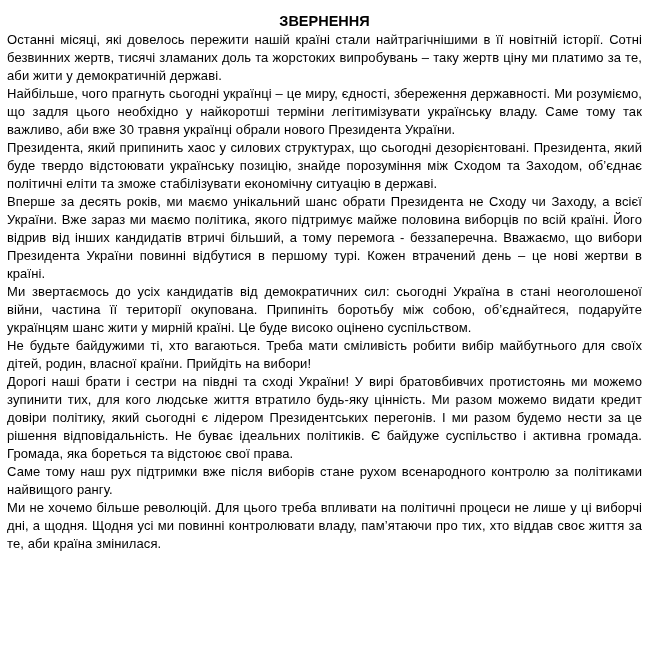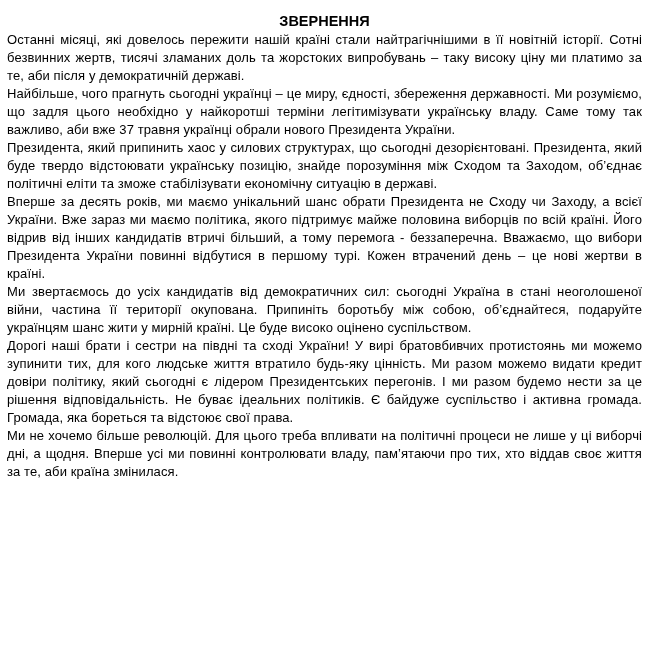--- a/index.html
+++ b/index.html
@@ -37,21 +37,23 @@
     color: #000000;
     letter-spacing: 0.1px;
   }
 </style>
 </head>
 <body>
 
 <div class="page">
   <h1 class="doc-title">ЗВЕРНЕННЯ</h1>
   <div class="doc-body">
-    <p>Останні місяці, які довелось пережити нашій країні стали найтрагічнішими в її новітній історії. Сотні безвинних жертв, тисячі зламаних доль та жорстоких випробувань – таку високу ціну ми платимо за те, аби після у демократичній державі.</p>
-    <p>Найбільше, чого прагнуть сьогодні українці – це миру, єдності, збереження державності. Ми розуміємо, що задля цього необхідно у найкоротші терміни легітимізувати українську владу. Саме тому так важливо, аби вже 37 травня українці обрали нового Президента України.</p>
+    <p>Останні місяці, які довелось пережити нашій країні стали найтрагічнішими в її новітній історії. Сотні безвинних жертв, тисячі зламаних доль та жорстоких випробувань – таку жертв ціну ми платимо за те, аби жити у демократичній державі.</p>
+    <p>Найбільше, чого прагнуть сьогодні українці – це миру, єдності, збереження державності. Ми розуміємо, що задля цього необхідно у найкоротші терміни легітимізувати українську владу. Саме тому так важливо, аби вже 30 травня українці обрали нового Президента України.</p>
     <p>Президента, який припинить хаос у силових структурах, що сьогодні дезорієнтовані. Президента, який буде твердо відстоювати українську позицію, знайде порозуміння між Сходом та Заходом, об’єднає політичні еліти та зможе стабілізувати економічну ситуацію в державі.</p>
     <p>Вперше за десять років, ми маємо унікальний шанс обрати Президента не Сходу чи Заходу, а всієї України. Вже зараз ми маємо політика, якого підтримує майже половина виборців по всій країні. Його відрив від інших кандидатів втричі більший, а тому перемога - беззаперечна. Вважаємо, що вибори Президента України повинні відбутися в першому турі. Кожен втрачений день – це нові жертви в країні.</p>
     <p>Ми звертаємось до усіх кандидатів від демократичних сил: сьогодні Україна в стані неоголошеної війни, частина її території окупована. Припиніть боротьбу між собою, об’єднайтеся, подаруйте українцям шанс жити у мирній країні. Це буде високо оцінено суспільством.</p>
+    <p>Не будьте байдужими ті, хто вагаються. Треба мати сміливість робити вибір майбутнього для своїх дітей, родин, власної країни. Прийдіть на вибори!</p>
     <p>Дорогі наші брати і сестри на півдні та сході України! У вирі братовбивчих протистоянь ми можемо зупинити тих, для кого людське життя втратило будь-яку цінність. Ми разом можемо видати кредит довіри політику, який сьогодні є лідером Президентських перегонів. І ми разом будемо нести за це рішення відповідальність. Не буває ідеальних політиків. Є байдуже суспільство і активна громада. Громада, яка бореться та відстоює свої права.</p>
-    <p>Ми не хочемо більше революцій. Для цього треба впливати на політичні процеси не лише у ці виборчі дні, а щодня. Вперше усі ми повинні контролювати владу, пам’ятаючи про тих, хто віддав своє життя за те, аби країна змінилася.</p>
+    <p>Саме тому наш рух підтримки вже після виборів стане рухом всенародного контролю за політиками найвищого рангу.</p>
+    <p>Ми не хочемо більше революцій. Для цього треба впливати на політичні процеси не лише у ці виборчі дні, а щодня. Щодня усі ми повинні контролювати владу, пам’ятаючи про тих, хто віддав своє життя за те, аби країна змінилася.</p>
   </div>
 </div>
 
 </body></html>

